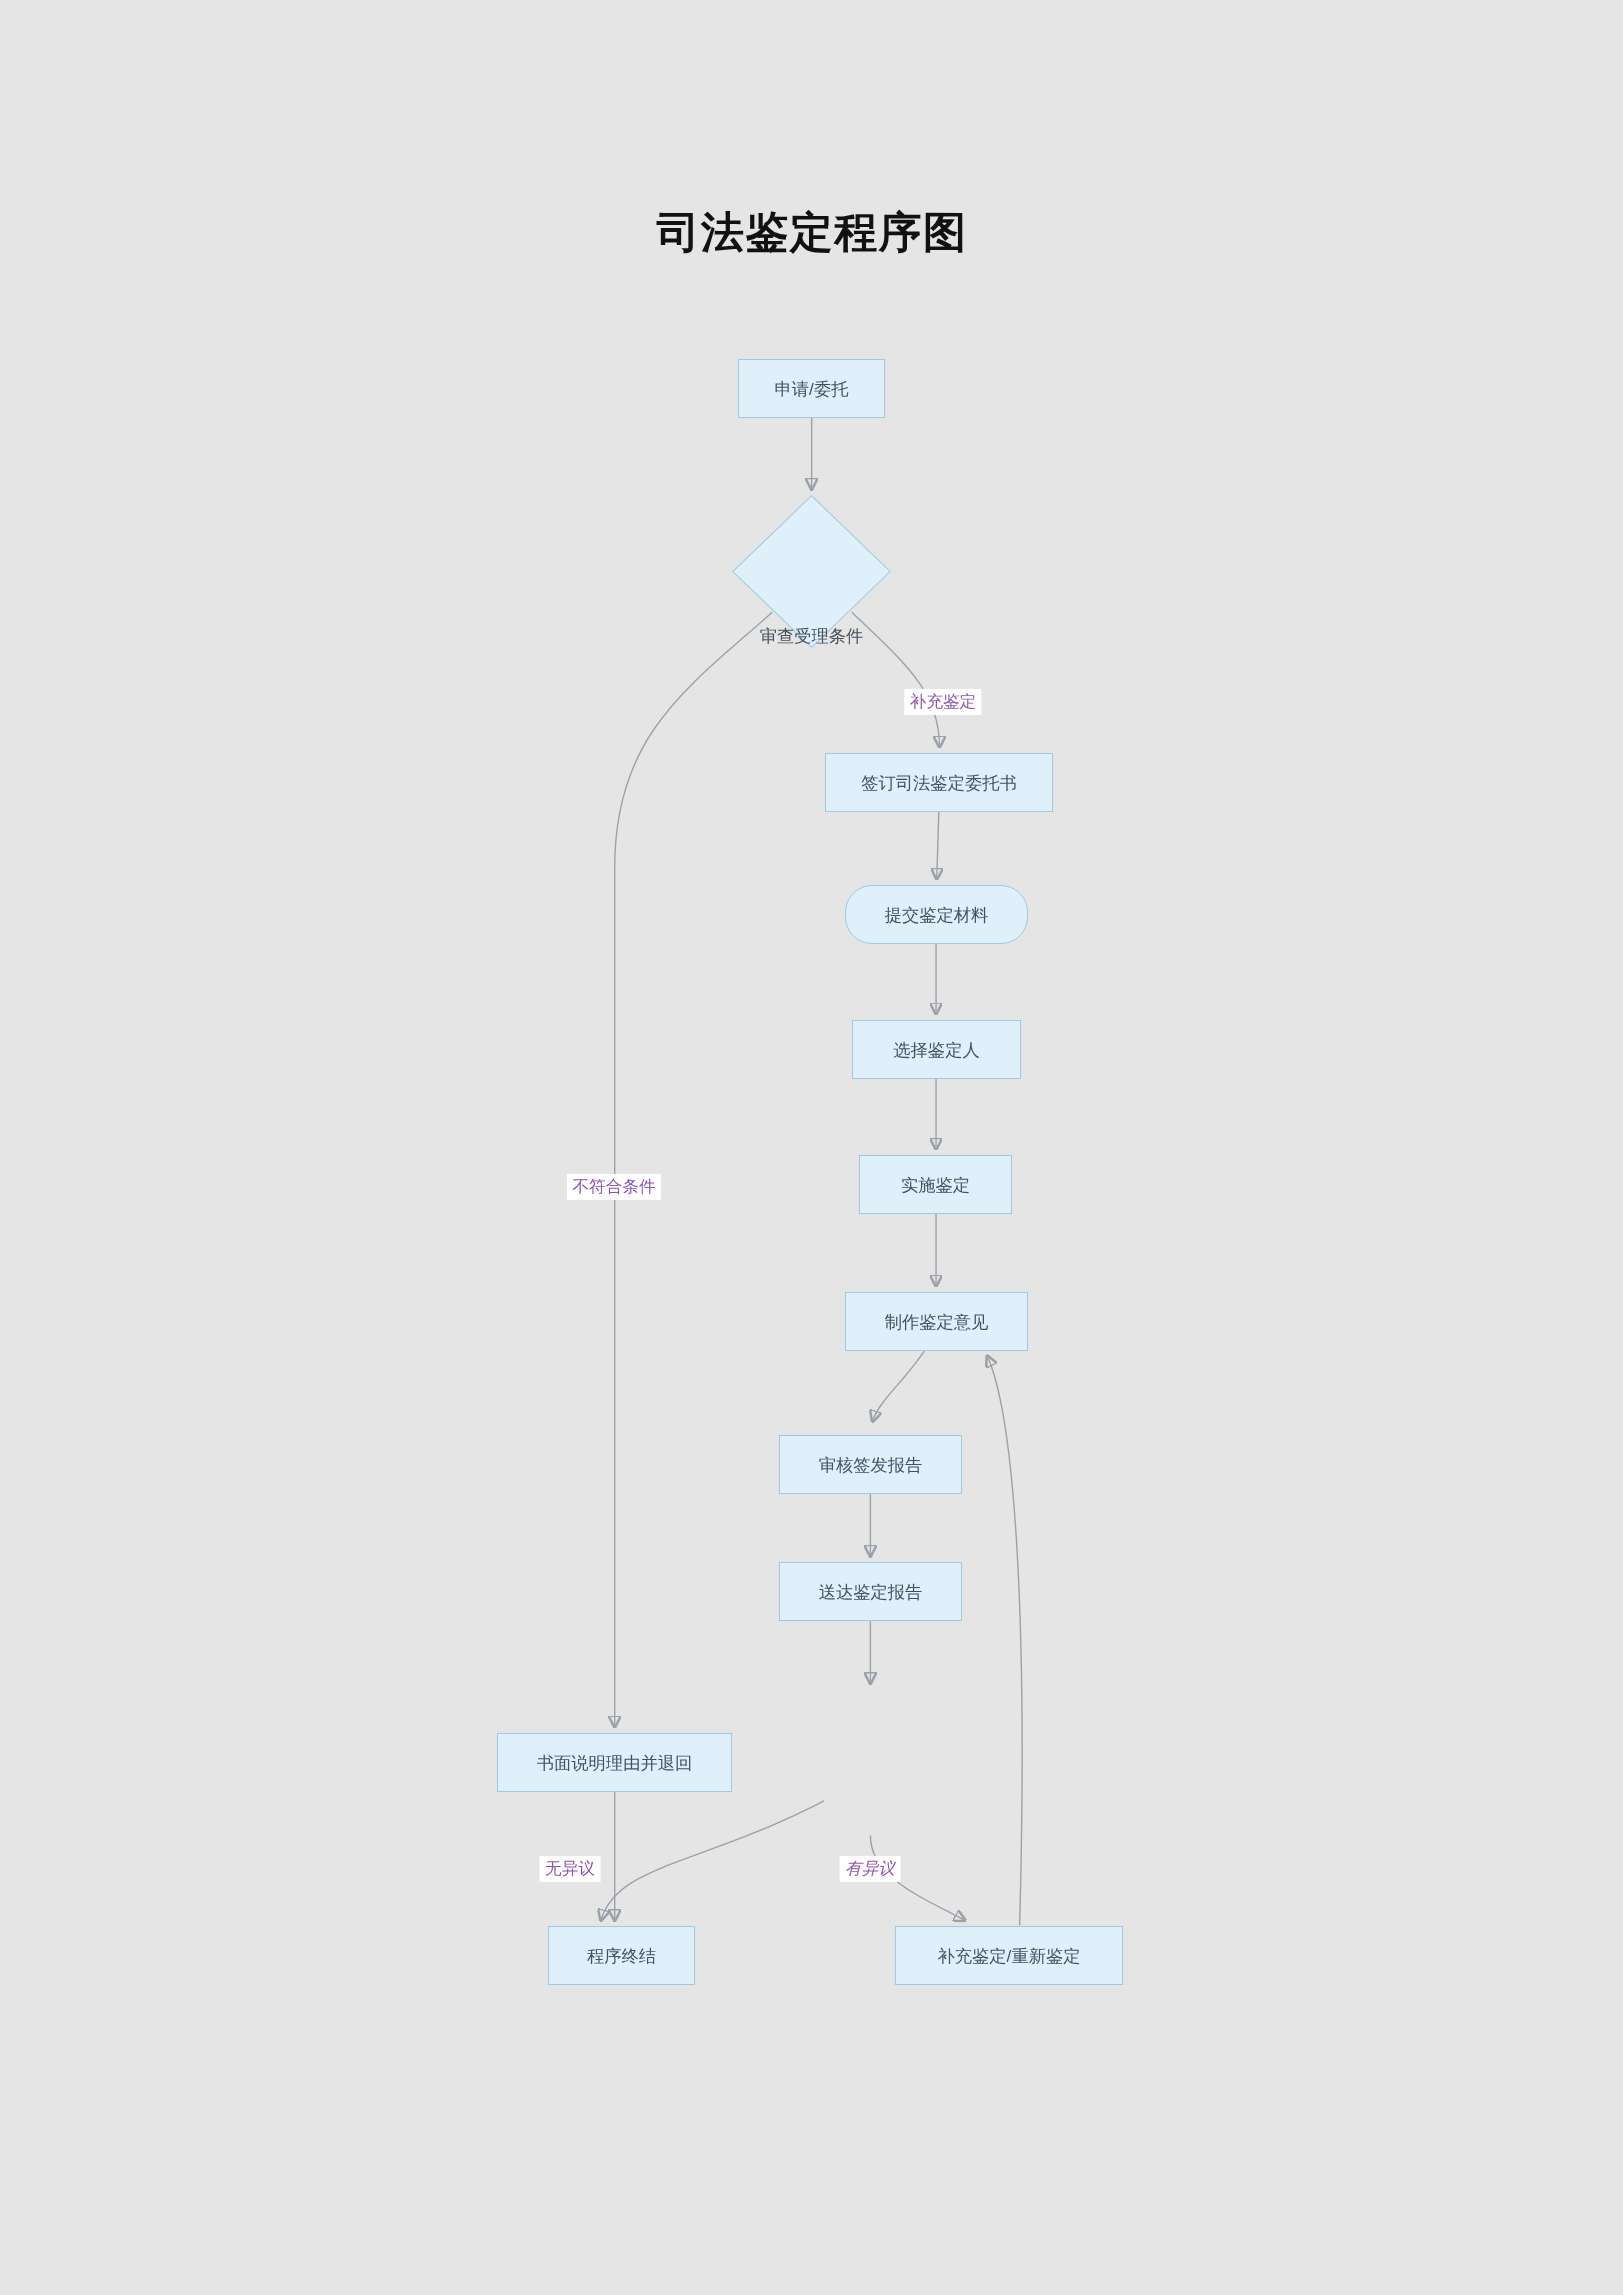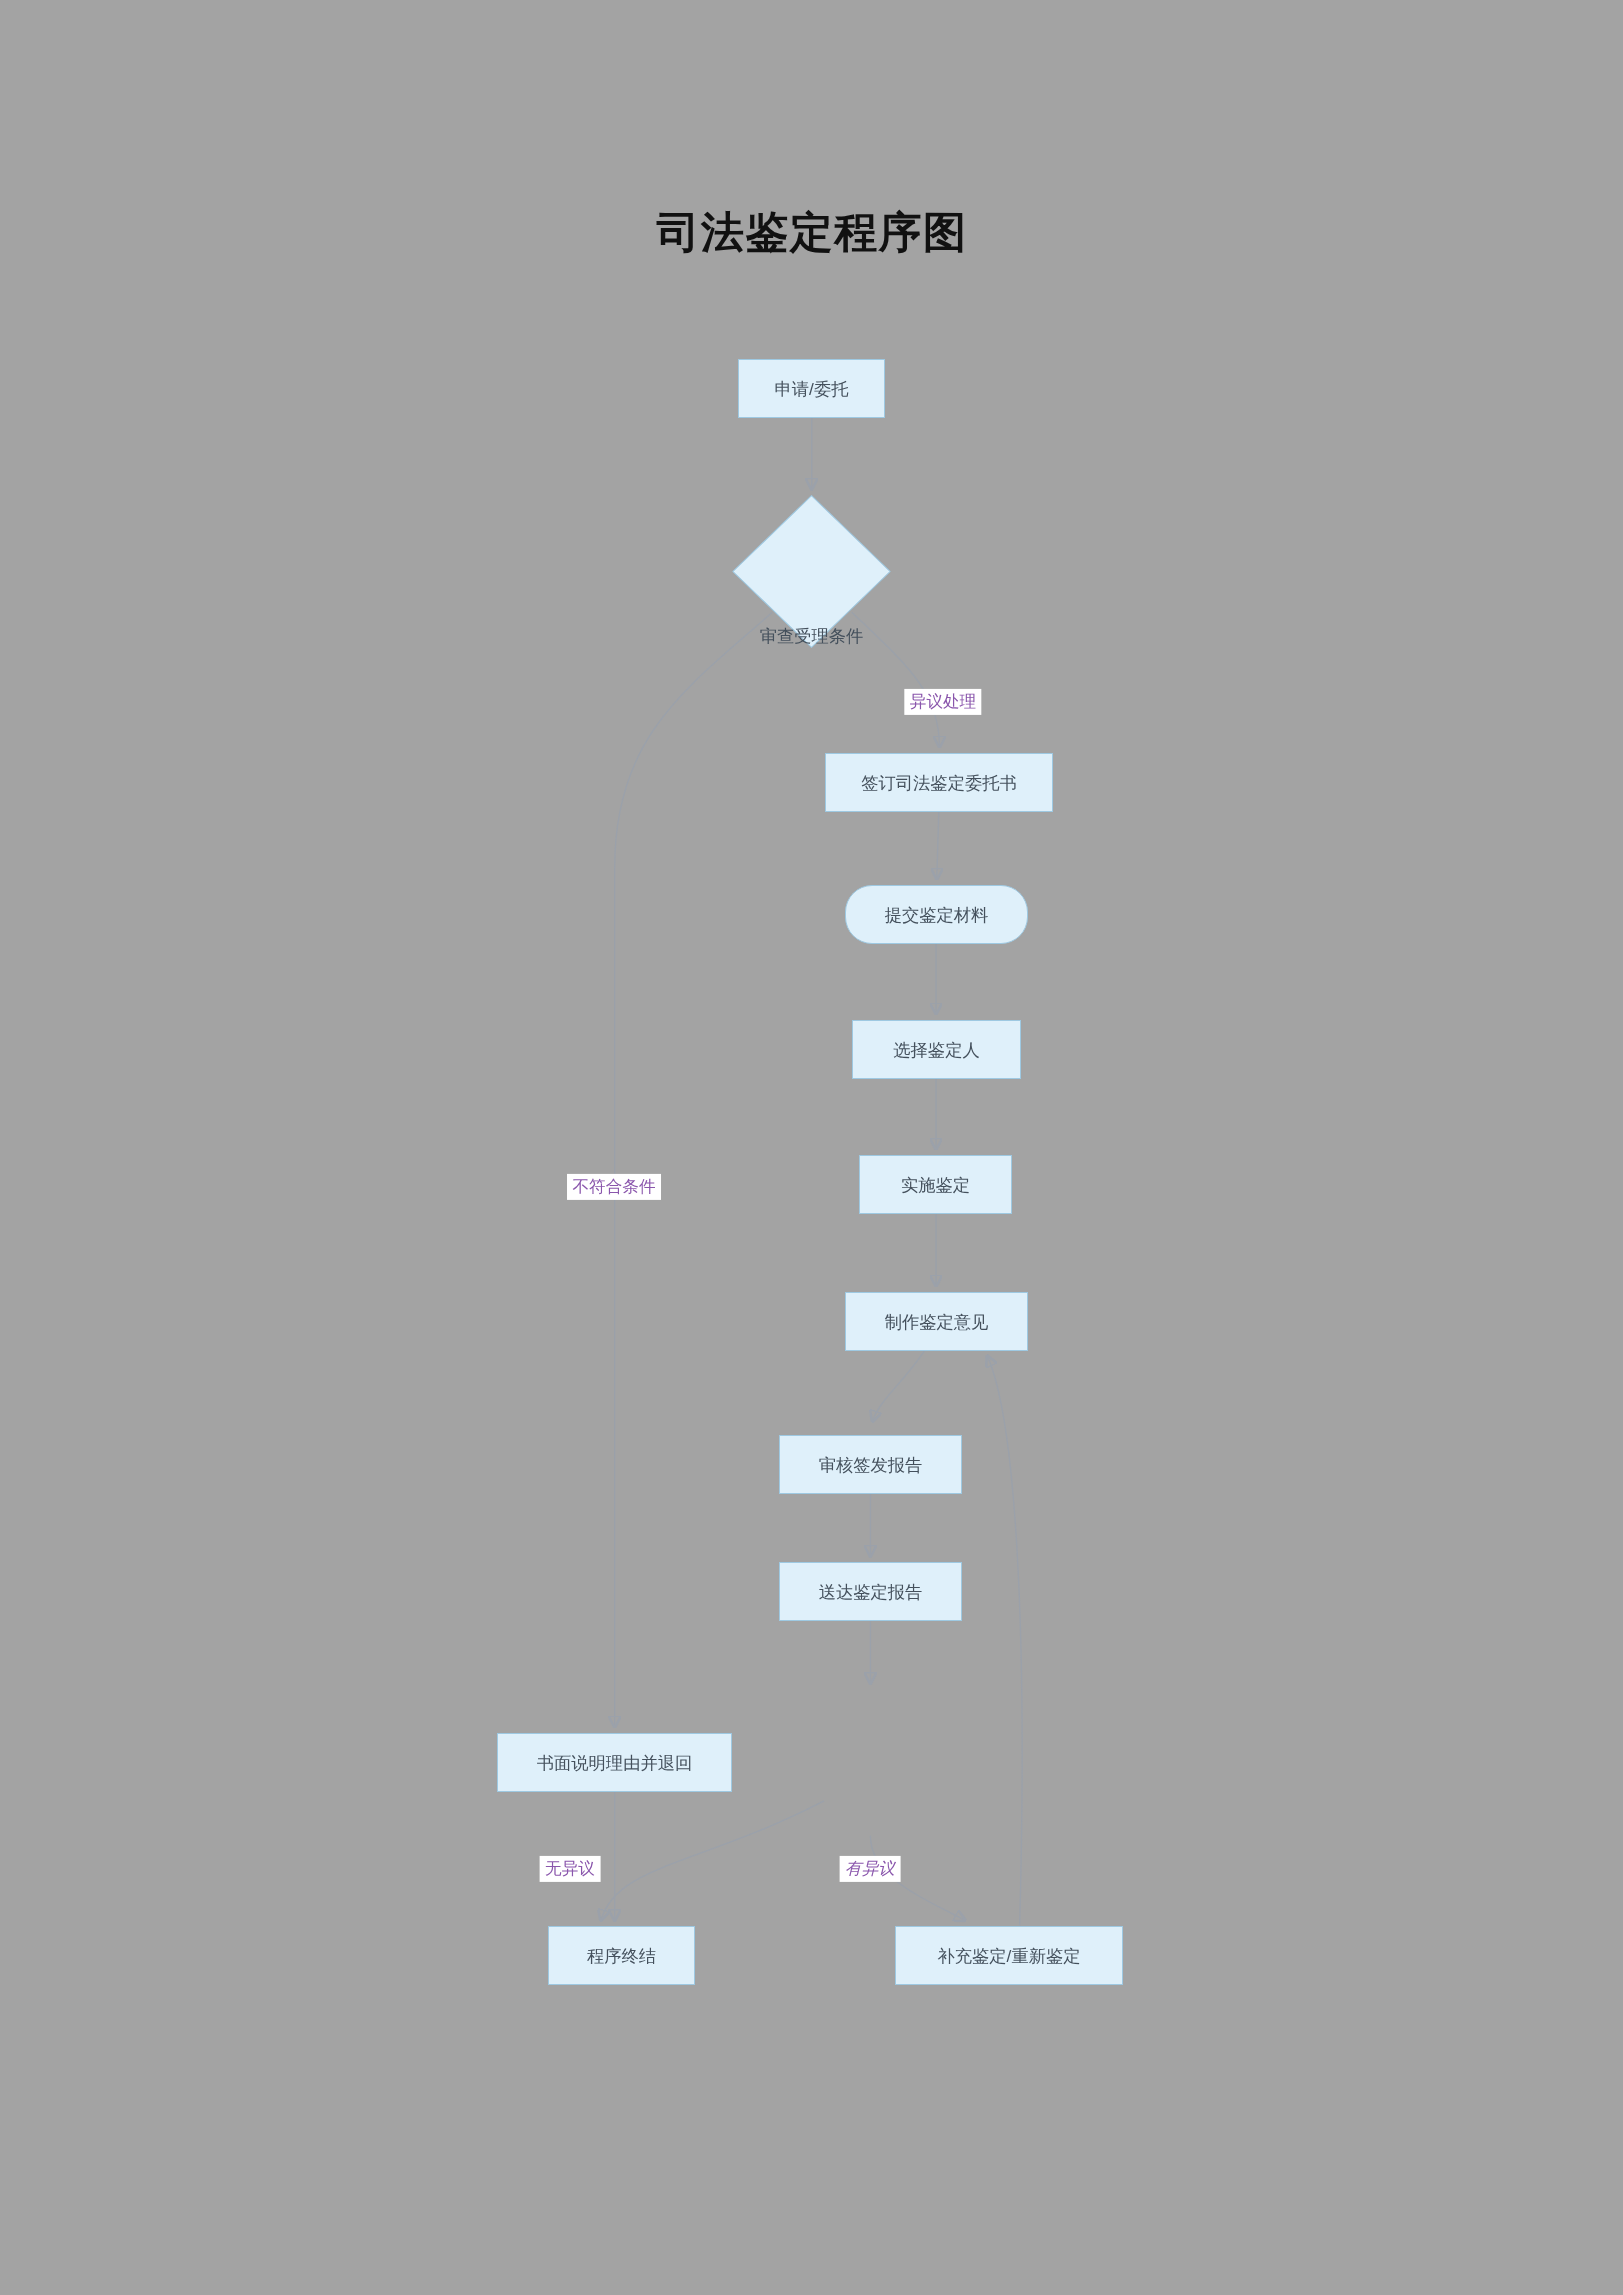--- a/index.html
+++ b/index.html
@@ -9,21 +9,21 @@
     --edge-label:#8a56ac;
     --text:#44505c;
     --title-color:#111111;
   }
   *{box-sizing:border-box;}
   html,body{margin:0;padding:0;background:#ffffff;}
   .canvas{
     position:relative;
     width:1624px;
     height:2295px;
-    background:#a3a3a3;
+    background:#e5e5e5;
     font-family:"Liberation Sans","DejaVu Sans",sans-serif;
     overflow:hidden;
   }
   .title{
     position:absolute;
     top:204px;
     left:0;
     width:1624px;
     margin:0;
     text-align:center;
@@ -148,19 +148,19 @@
   </div>
 
   <div class="node rect" style="left:548px;top:1926px;width:147px;height:59px;">
     <span class="nlabel">程序终结</span>
   </div>
 
   <div class="node rect" style="left:895px;top:1926px;width:228px;height:59px;">
     <span class="nlabel">补充鉴定/重新鉴定</span>
   </div>
 
-  <div class="edge-label" style="left:943px;top:702px;">异议处理</div>
+  <div class="edge-label" style="left:943px;top:702px;">补充鉴定</div>
   <div class="edge-label" style="left:614px;top:1187px;">不符合条件</div>
   <div class="edge-label" style="left:570px;top:1869px;">无异议</div>
   <div class="edge-label" style="left:870px;top:1869px;font-style:italic;">有异议</div>
 
 </div>
 
 
 </body></html>

